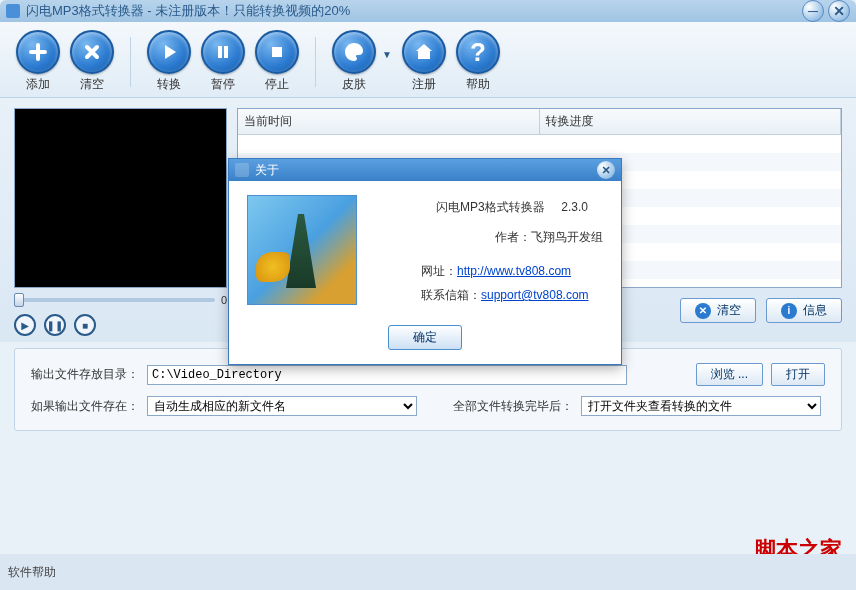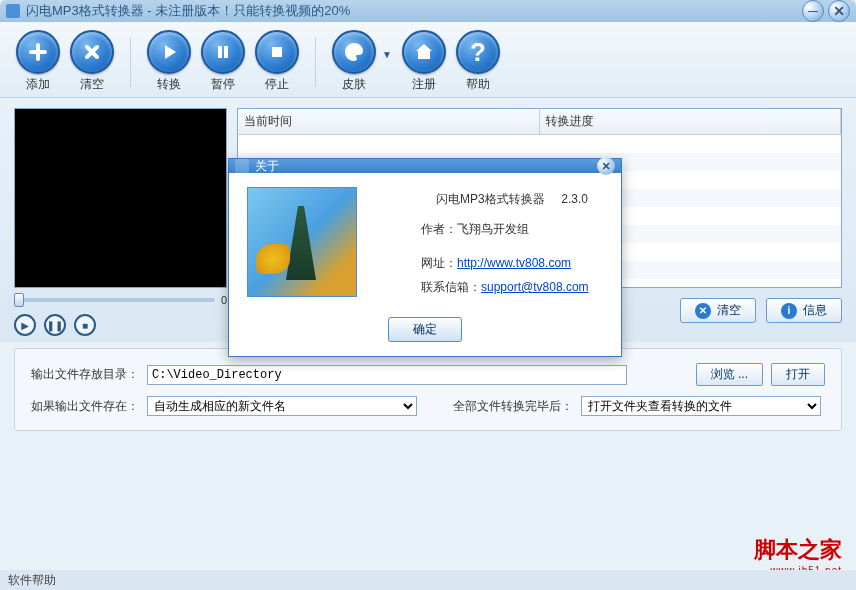--- a/index.html
+++ b/index.html
@@ -38,39 +38,39 @@
 .xbtn .ic { width: 16px; height: 16px; border-radius: 50%; background: #2a7ad0; color: #fff; display: flex; align-items: center; justify-content: center; font-size: 10px; font-weight: bold; }
 
 .settings-panel { margin: 6px 14px 0; padding: 14px 16px; background: #f4f8fc; border: 1px solid #c0d4e8; border-radius: 3px; }
 .srow { display: flex; align-items: center; gap: 8px; margin-bottom: 10px; }
 .srow:last-child { margin-bottom: 0; }
 .srow label { color: #333; }
 .srow input[type=text] { flex: 1; padding: 2px 4px; border: 1px solid #8aa8c8; background: #fff; font-family: "Courier New", monospace; }
 .srow select { padding: 1px 2px; border: 1px solid #8aa8c8; background: #fff; }
 .sbtn { padding: 2px 14px; background: linear-gradient(#fff,#dce8f4); border: 1px solid #6a9acf; border-radius: 2px; cursor: pointer; color: #003366; }
 
-.statusbar { position: absolute; bottom: 0; left: 0; right: 0; height: 20px; background: #dae6f2; padding: 2px 8px; color: #444; font-size: 11px; display: flex; align-items: center; }
+.statusbar { position: absolute; bottom: 0; left: 0; right: 0; height: 36px; background: #dae6f2; padding: 2px 8px; color: #444; font-size: 11px; display: flex; align-items: center; }
 
 .watermark { position: absolute; right: 14px; bottom: 14px; text-align: right; }
 .watermark .wm1 { color: #c00; font-size: 22px; font-family: KaiTi, serif; font-weight: bold; }
 .watermark .wm2 { color: #c00; font-size: 10px; letter-spacing: 1px; }
 
 
 .dialog { position: absolute; left: 228px; top: 158px; width: 394px; background: #fff; border: 1px solid #3a7ac0; box-shadow: 0 4px 12px rgba(0,0,0,0.3); }
-.dlg-title { height: 14px; background: linear-gradient(#5aa0e0, #3a80c8); display: flex; align-items: center; padding: 0 6px; color: #fff; }
+.dlg-title { height: 22px; background: linear-gradient(#5aa0e0, #3a80c8); display: flex; align-items: center; padding: 0 6px; color: #fff; }
 .dlg-title .dic { width: 14px; height: 14px; background: #fff3; border-radius: 2px; margin-right: 6px; }
 .dlg-title .dtxt { flex: 1; font-size: 12px; }
 .dlg-title .dclose { width: 18px; height: 18px; border-radius: 50%; background: radial-gradient(circle at 30% 30%, #fff, #6fa8dc); color: #2a5a8a; display: flex; align-items: center; justify-content: center; cursor: pointer; font-size: 11px; font-weight: bold; }
 .dlg-body { padding: 14px 18px 12px; display: flex; gap: 18px; }
 .dlg-img { width: 110px; height: 110px; border: 1px solid #4a90d0; background: linear-gradient(135deg, #7ec8f0 0%, #4aa0e0 50%, #d8a030 80%); position: relative; overflow: hidden; }
 .dlg-img::before { content: ""; position: absolute; left: 38px; top: 18px; width: 30px; height: 74px; background: linear-gradient(#2a5a40, #1a3a28); clip-path: polygon(40% 0, 60% 0, 100% 100%, 0 100%); }
 .dlg-img::after { content: ""; position: absolute; left: 8px; top: 56px; width: 34px; height: 30px; background: radial-gradient(circle, #f0c020, #d89010); border-radius: 50% 20% 50% 20%; }
 .dlg-info { flex: 1; color: #333; line-height: 2; margin-left: 46px; }
 .dlg-info .name-row { text-align: center; margin-bottom: 6px; }
-.dlg-info .author-row { text-align: left; margin-bottom: 10px; }
+.dlg-info .author-row { text-align: right; margin-bottom: 10px; }
 .dlg-info a { color: #0044cc; text-decoration: underline; }
 .dlg-info .link-row { font-size: 12px; }
 .dlg-foot { display: flex; justify-content: center; padding: 6px 0 14px; }
 .dlg-ok { padding: 3px 24px; background: linear-gradient(#fff,#cce0f4); border: 1px solid #4a90d0; border-radius: 3px; cursor: pointer; color: #003366; }
 
 svg { display: block; }
 </style>
 </head>
 <body>
 

